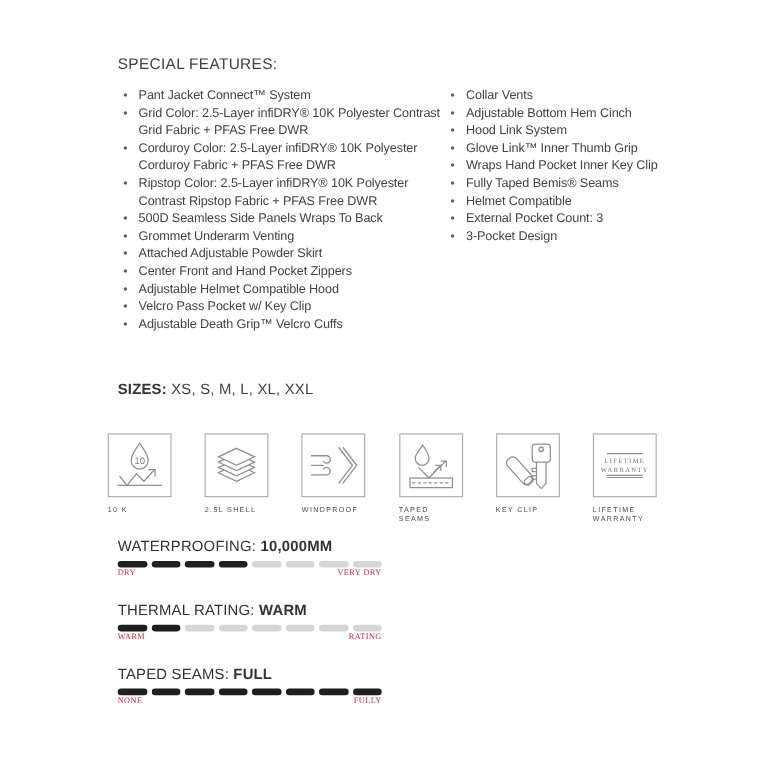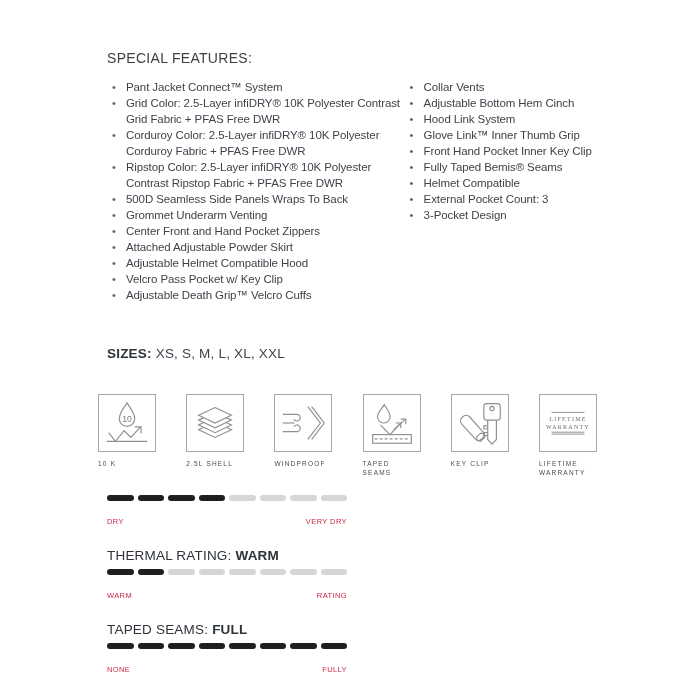--- a/index.html
+++ b/index.html
@@ -39,51 +39,51 @@
   
   #ratings{position:absolute;left:107px;top:489px;width:240px;}
   .rating + .rating{margin-top:22px;}
   .rating-heading{font-size:13.5px;color:#2d3339;letter-spacing:.2px;}
   .rating-heading .val{font-weight:bold;}
   .bar{display:flex;gap:4px;width:240px;height:6px;margin-top:6px;}
   .seg{flex:1;border-radius:3px;}
   .seg.filled{background:#1f1f1f;}
   .seg.empty{background:#d6d6d6;}
   .bar-labels{
-    display:flex;justify-content:space-between;width:240px;margin-top:16px;
-    font-size:7.5px;letter-spacing:.4px;color:#c92846;
+    display:flex;justify-content:space-between;width:240px;margin-top:0;
+    font-size:7.5px;letter-spacing:.4px;color:#c92846;font-family:Liberation Serif, serif;
   }
 </style>
 </head>
 <body>
 
 <main>
 
   <section id="features">
     <h2>SPECIAL FEATURES:</h2>
     <div class="columns">
       <ul class="feat left" id="feat-left">
           <li>Pant Jacket Connect™ System</li>
           <li>Grid Color: 2.5-Layer infiDRY® 10K Polyester Contrast Grid Fabric + PFAS Free DWR</li>
           <li>Corduroy Color: 2.5-Layer infiDRY® 10K Polyester Corduroy Fabric + PFAS Free DWR</li>
           <li>Ripstop Color: 2.5-Layer infiDRY® 10K Polyester Contrast Ripstop Fabric + PFAS Free DWR</li>
           <li>500D Seamless Side Panels Wraps To Back</li>
           <li>Grommet Underarm Venting</li>
+          <li>Attached Adjustable Powder Skirt</li>
           <li>Center Front and Hand Pocket Zippers</li>
-          <li>Attached Adjustable Powder Skirt</li>
           <li>Adjustable Helmet Compatible Hood</li>
           <li>Velcro Pass Pocket w/ Key Clip</li>
           <li>Adjustable Death Grip™ Velcro Cuffs</li>
         </ul>
       <ul class="feat right" id="feat-right">
           <li>Collar Vents</li>
           <li>Adjustable Bottom Hem Cinch</li>
           <li>Hood Link System</li>
           <li>Glove Link™ Inner Thumb Grip</li>
-          <li>Front Hand Pocket Inner Key Clip</li>
+          <li>Wraps Hand Pocket Inner Key Clip</li>
           <li>Fully Taped Bemis® Seams</li>
           <li>Helmet Compatible</li>
           <li>External Pocket Count: 3</li>
           <li>3-Pocket Design</li>
         </ul>
     </div>
   </section>
 
   <div id="sizes">
     <span class="b">SIZES:</span>
@@ -172,20 +172,21 @@
           <path d="M12,40.5 H46"></path>
         </svg>
       </div>
       <div class="icon-label">LIFETIME WARRANTY</div>
     </div>
 
   </div>
 
   <div id="ratings">
       <div class="rating">
+        <div class="rating-heading"><span>WATERPROOFING: </span><span class="val">10,000MM</span></div>
         <div class="bar">
           <div class="seg filled"></div>
           <div class="seg filled"></div>
           <div class="seg filled"></div>
           <div class="seg filled"></div>
           <div class="seg empty"></div>
           <div class="seg empty"></div>
           <div class="seg empty"></div>
           <div class="seg empty"></div>
         </div>

